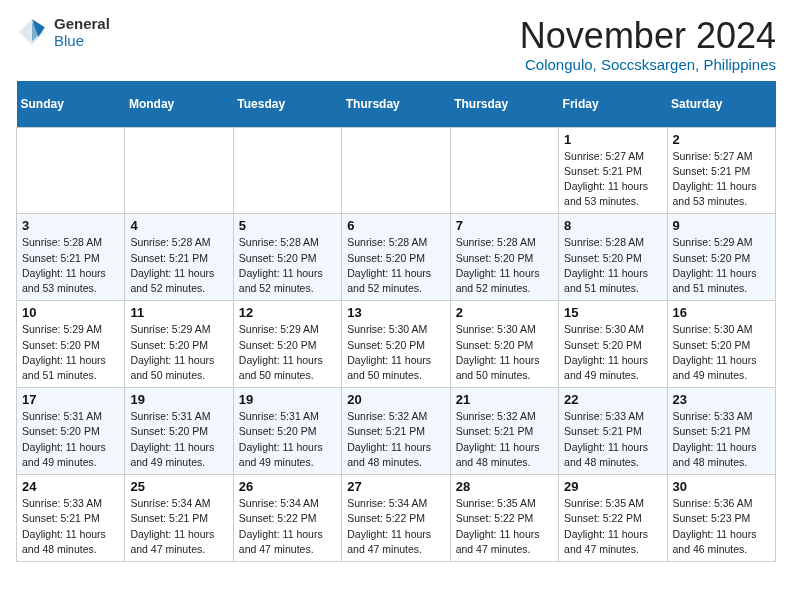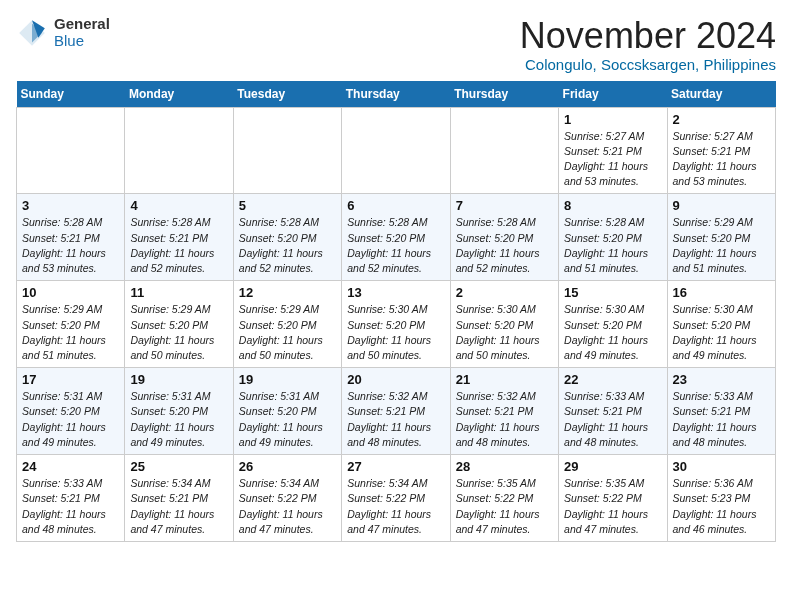--- a/index.html
+++ b/index.html
@@ -11,21 +11,20 @@
       padding: 16px;
     }
     .header {
       display: flex;
       justify-content: space-between;
       align-items: flex-start;
       margin-bottom: 8px;
     }
     .logo {
       display: flex;
-      align-items: center;
       gap: 6px;
     }
     .logo-text {
       display: flex;
       flex-direction: column;
       line-height: 1.1;
     }
     .logo-general {
       font-size: 15px;
       font-weight: bold;
@@ -54,21 +53,21 @@
       color: #0369a1;
     }
     table {
       width: 100%;
       border-collapse: collapse;
       font-size: 11px;
     }
     th {
       background: #1a6faf;
       color: #fff;
-      padding: 6px 4px;
+      padding: 16px 4px;
       text-align: left;
       font-size: 12px;
       font-weight: bold;
     }
     td {
       border: 1px solid #ccc;
       vertical-align: top;
       padding: 4px 5px;
       height: 80px;
       width: 14.28%;
@@ -83,21 +82,20 @@
       font-size: 13px;
       font-weight: bold;
       color: #111;
       display: block;
       margin-bottom: 2px;
     }
     .day-info {
       font-size: 10.5px;
       color: #222;
       line-height: 1.45;
-      font-style: italic;
     }
     .empty-cell {
       background: #fff !important;
     }
   </style>
 </head>
 <body>
 
 <div class="header">
   <div class="logo">

